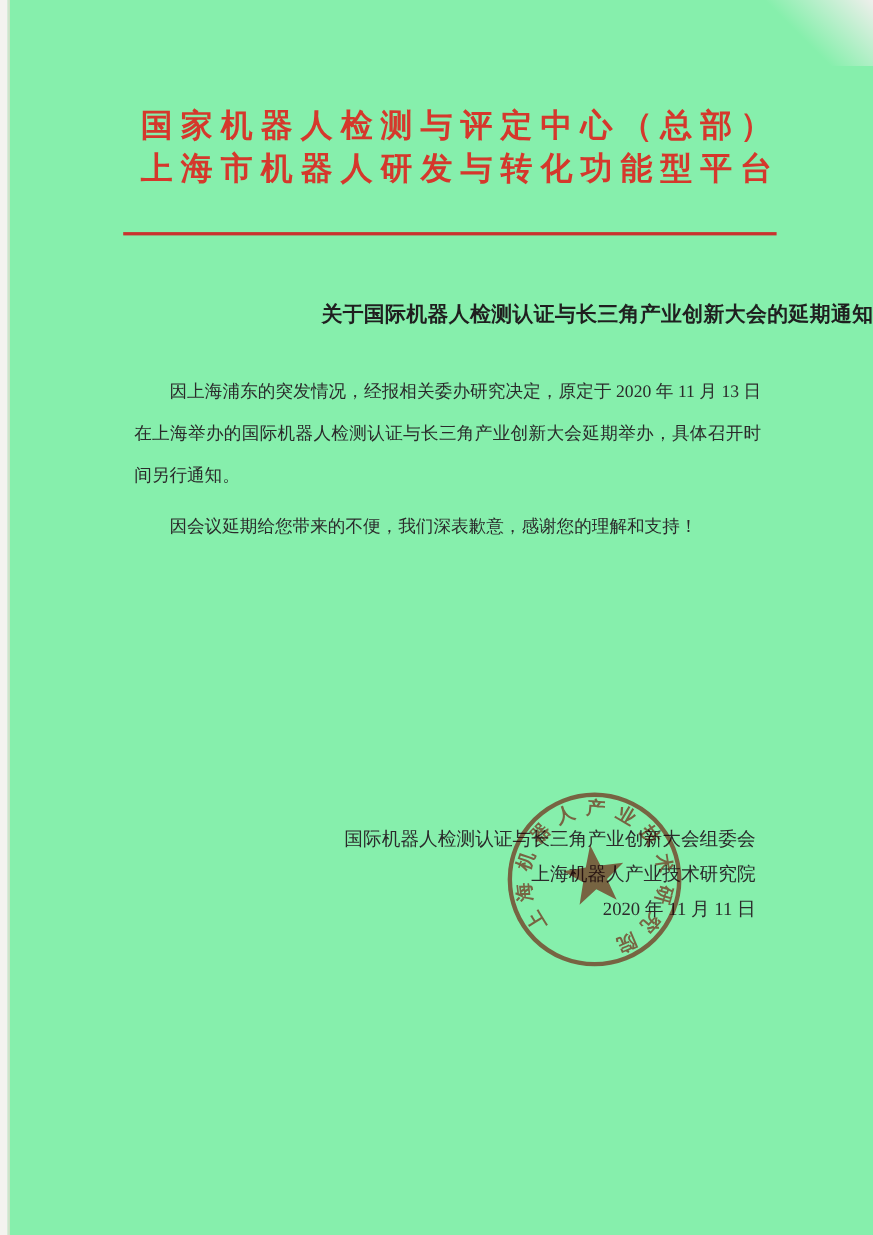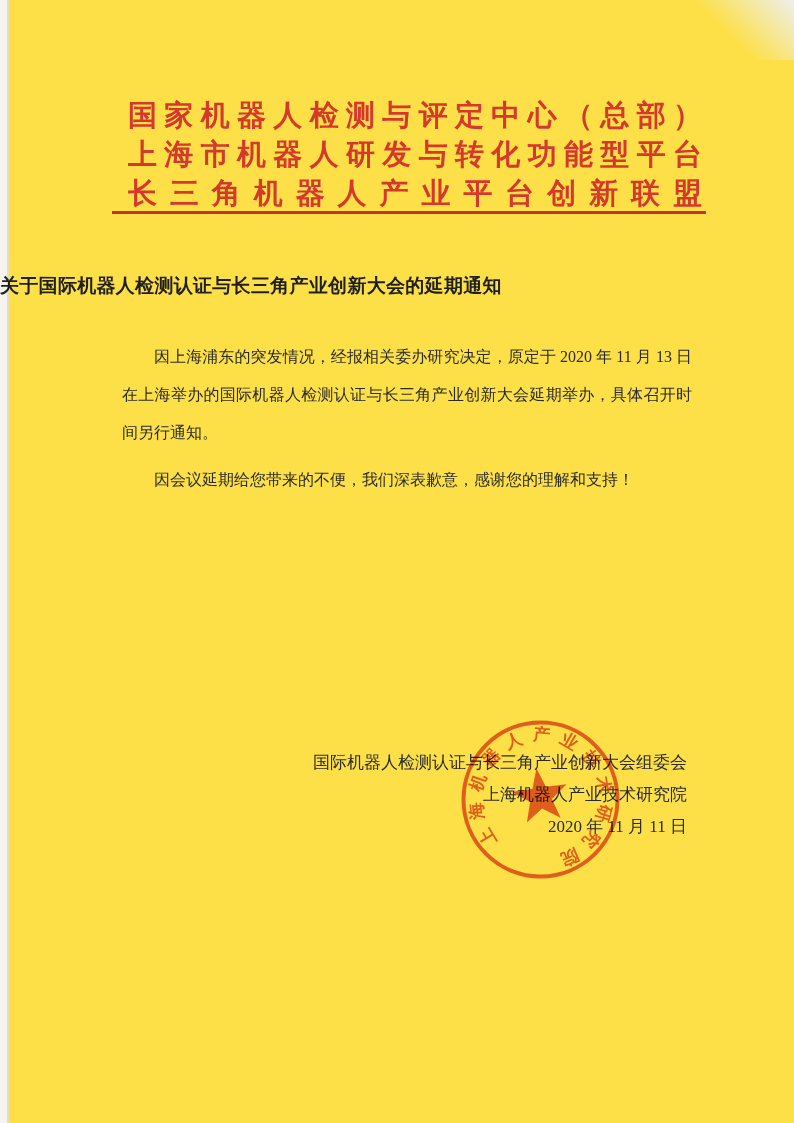--- a/index.html
+++ b/index.html
@@ -4,21 +4,21 @@
 <style>
   * { margin: 0; padding: 0; box-sizing: border-box; }
   html, body { background: #ffffff; }
   body {
     width: 794px; height: 1123px;
     font-family: "Liberation Serif", "DejaVu Serif", serif;
     position: relative; overflow: hidden;
   }
   .page {
     position: absolute; inset: 0;
-    background: #fde047;
+    background: #86efac;
     padding-left: 20px;
   }
   
   .scan-edge-band {
     position: absolute; left: 0; top: 0; bottom: 0; width: 7px;
     background: #f4f3ef;
   }
   .scan-edge-line {
     position: absolute; left: 7px; top: 0; bottom: 0; width: 2px;
     background: #e3ded2; opacity: .8;
@@ -43,21 +43,21 @@
     height: 39px;
   }
   .letterhead-rule {
     position: absolute; left: 112px; top: 211px; width: 594px; height: 3px;
     background: #c9332e;
   }
 
   
   .doc-title {
     position: absolute; left: 0; top: 273px; width: 100%;
-    text-align: left;
+    text-align: right;
     font-size: 19px; font-weight: 700;
     letter-spacing: 0.3px;
     color: #1f1f1f;
   }
 
   
   .doc-body {
     position: absolute; left: 122px; top: 338px; width: 570px;
     font-size: 16px; line-height: 38px;
     color: #2b2b2b;
@@ -96,21 +96,20 @@
 
 <div class="page">
 
   <div class="scan-edge-band"></div>
   <div class="scan-edge-line"></div>
   <div class="scan-corner"></div>
 
   <div class="letterhead">
     <div class="letterhead-line">国家机器人检测与评定中心（总部）</div>
     <div class="letterhead-line">上海市机器人研发与转化功能型平台</div>
-    <div class="letterhead-line">长三角机器人产业平台创新联盟</div>
   </div>
   <div class="letterhead-rule"></div>
 
   <div class="doc-title">关于国际机器人检测认证与长三角产业创新大会的延期通知</div>
 
   <div class="doc-body">
     <p>因上海浦东的突发情况，经报相关委办研究决定，原定于 2020 年 11 月 13 日在上海举办的国际机器人检测认证与长三角产业创新大会延期举办，具体召开时间另行通知。</p>
     <p>因会议延期给您带来的不便，我们深表歉意，感谢您的理解和支持！</p>
   </div>
 

